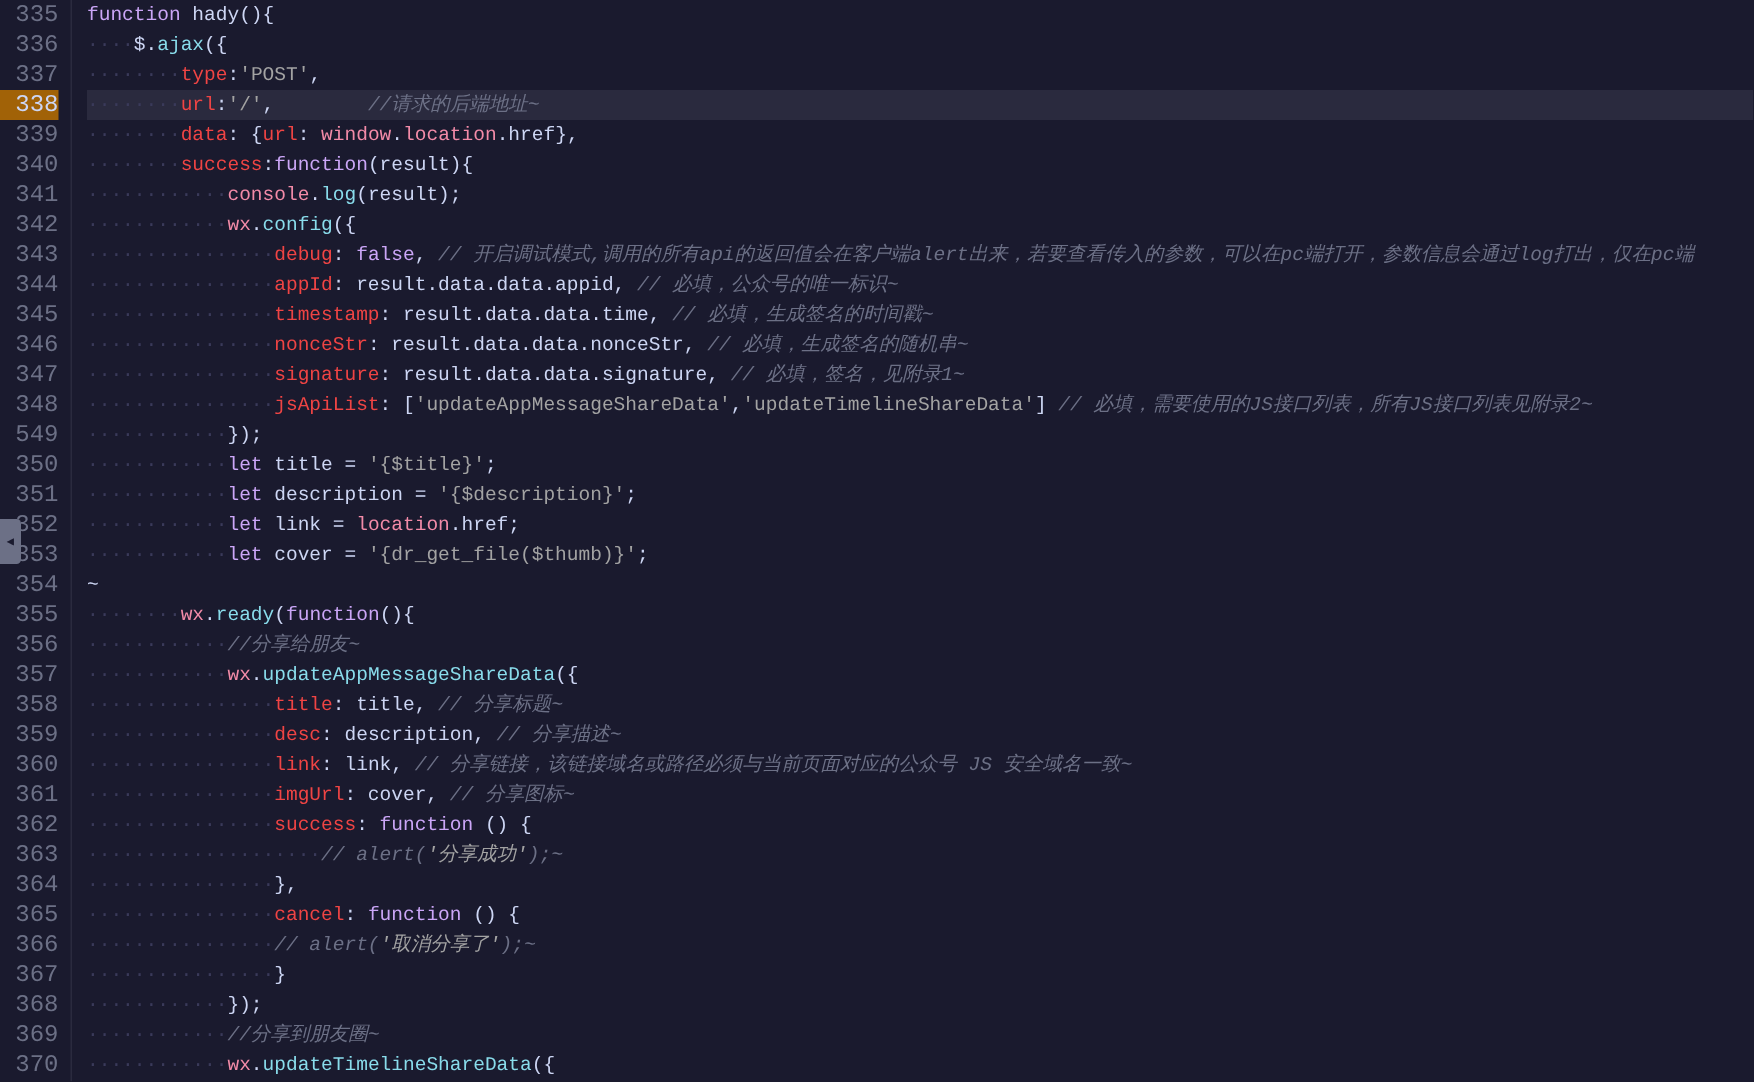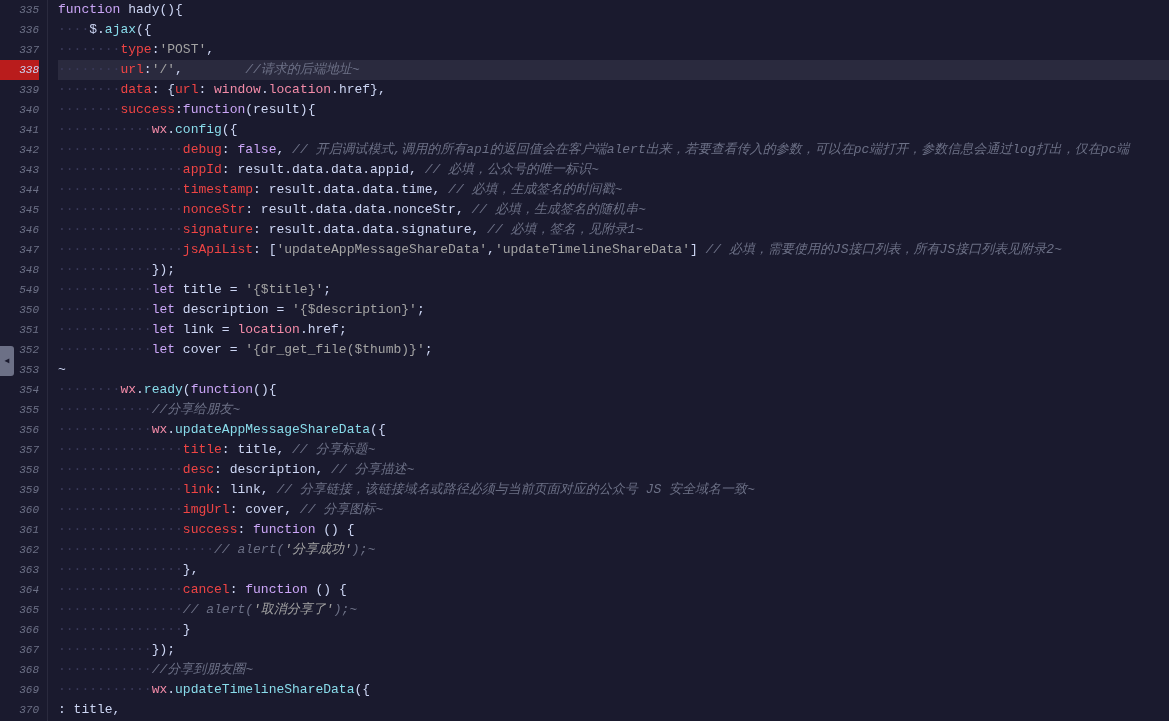--- a/index.html
+++ b/index.html
@@ -25,26 +25,25 @@
       text-align: right;
       padding-right: 8px;
       padding-top: 0;
       user-select: none;
       flex-shrink: 0;
       border-right: 1px solid #2a2a3e;
     }
     .line-number {
       height: 20px;
       line-height: 20px;
-      font-size: 11px;
-      font-style: italic;
+      font-size: 16px;
     }
     .line-number.current {
       color: #cdd6f4;
-      background: #b91c1c;
+      background: #a16207;
     }
     .code-area {
       flex: 1;
       overflow: hidden;
       padding-left: 10px;
       background: #1a1a2e;
     }
     .code-line {
       height: 20px;
       line-height: 20px;
@@ -134,20 +133,21 @@
       <div class="line-number">371</div>
     </div>
 
   <div class="code-area" id="code-area-col">
       <div class="code-line"><span class="kw">function</span> hady(){</div>
       <div class="code-line"><span class="dot">····</span>$.<span class="fn">ajax</span>({</div>
       <div class="code-line"><span class="dot">········</span><span class="prop">type</span>:<span class="str">'POST'</span>,</div>
       <div class="code-line line-highlight"><span class="dot">········</span><span class="prop">url</span>:<span class="str">'/'</span>,        <span class="cm">//请求的后端地址~</span></div>
       <div class="code-line"><span class="dot">········</span><span class="prop">data</span>: {<span class="prop">url</span>: <span class="obj">window</span>.<span class="obj">location</span>.href},</div>
       <div class="code-line"><span class="dot">········</span><span class="prop">success</span>:<span class="kw">function</span>(result){</div>
+      <div class="code-line"><span class="dot">············</span><span class="obj">console</span>.<span class="fn">log</span>(result);</div>
       <div class="code-line"><span class="dot">············</span><span class="obj">wx</span>.<span class="fn">config</span>({</div>
       <div class="code-line"><span class="dot">················</span><span class="prop">debug</span>: <span class="kw">false</span>, <span class="cm">// 开启调试模式,调用的所有api的返回值会在客户端alert出来，若要查看传入的参数，可以在pc端打开，参数信息会通过log打出，仅在pc端</span></div>
       <div class="code-line"><span class="dot">················</span><span class="prop">appId</span>: result.data.data.appid, <span class="cm">// 必填，公众号的唯一标识~</span></div>
       <div class="code-line"><span class="dot">················</span><span class="prop">timestamp</span>: result.data.data.time, <span class="cm">// 必填，生成签名的时间戳~</span></div>
       <div class="code-line"><span class="dot">················</span><span class="prop">nonceStr</span>: result.data.data.nonceStr, <span class="cm">// 必填，生成签名的随机串~</span></div>
       <div class="code-line"><span class="dot">················</span><span class="prop">signature</span>: result.data.data.signature, <span class="cm">// 必填，签名，见附录1~</span></div>
       <div class="code-line"><span class="dot">················</span><span class="prop">jsApiList</span>: [<span class="str">'updateAppMessageShareData'</span>,<span class="str">'updateTimelineShareData'</span>] <span class="cm">// 必填，需要使用的JS接口列表，所有JS接口列表见附录2~</span></div>
       <div class="code-line"><span class="dot">············</span>});</div>
       <div class="code-line"><span class="dot">············</span><span class="kw">let</span> title = <span class="str">'{$title}'</span>;</div>
       <div class="code-line"><span class="dot">············</span><span class="kw">let</span> description = <span class="str">'{$description}'</span>;</div>

